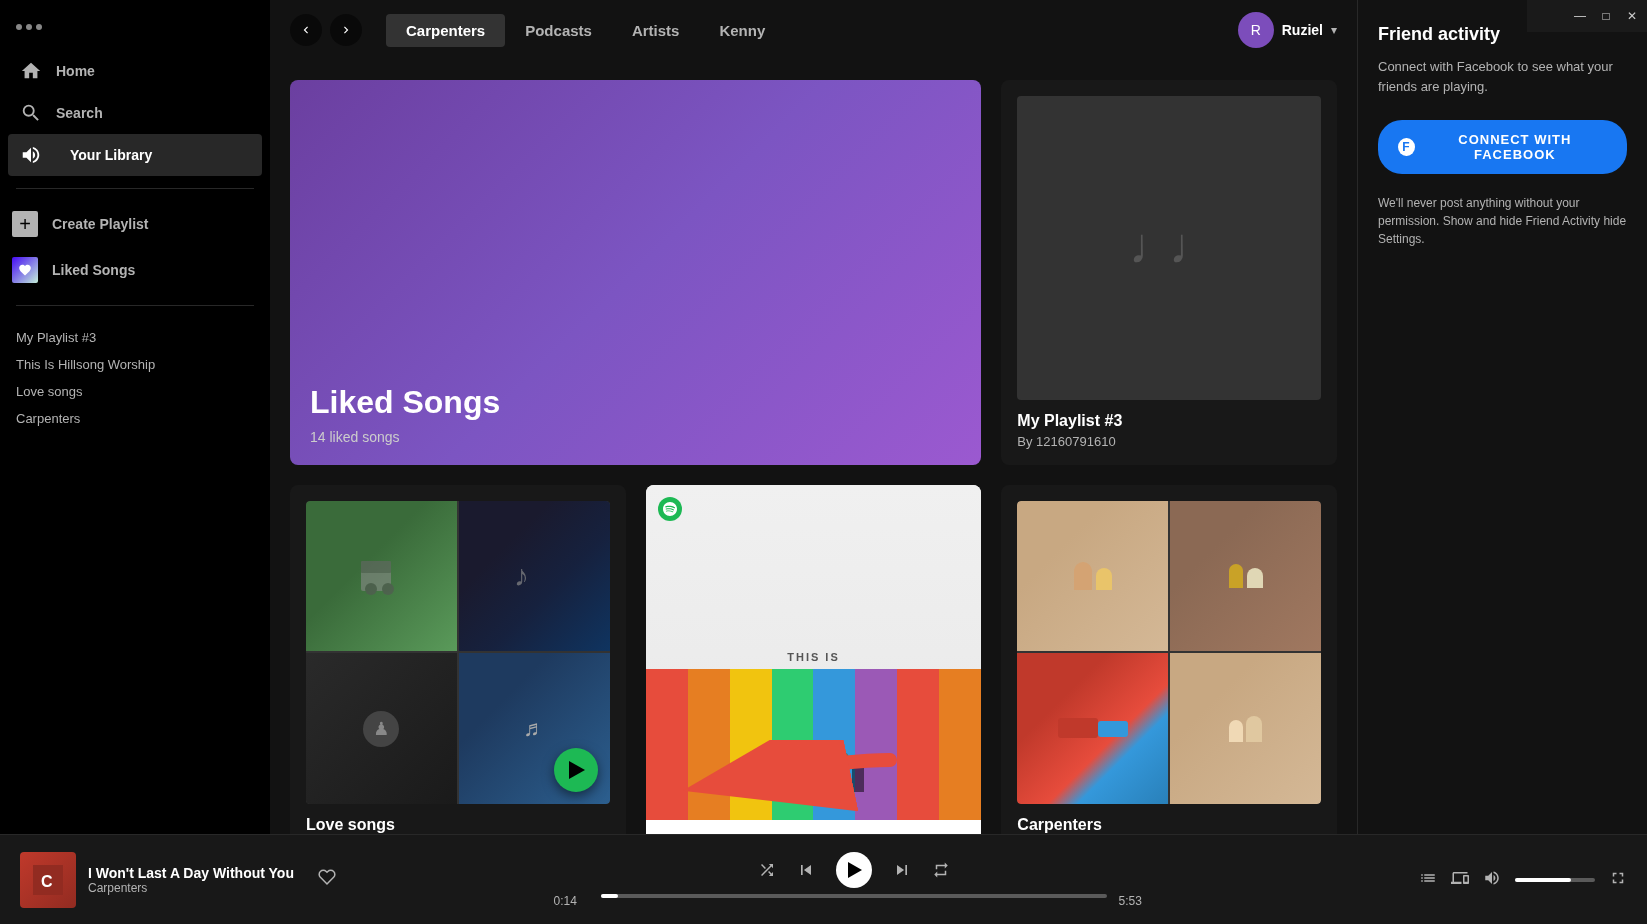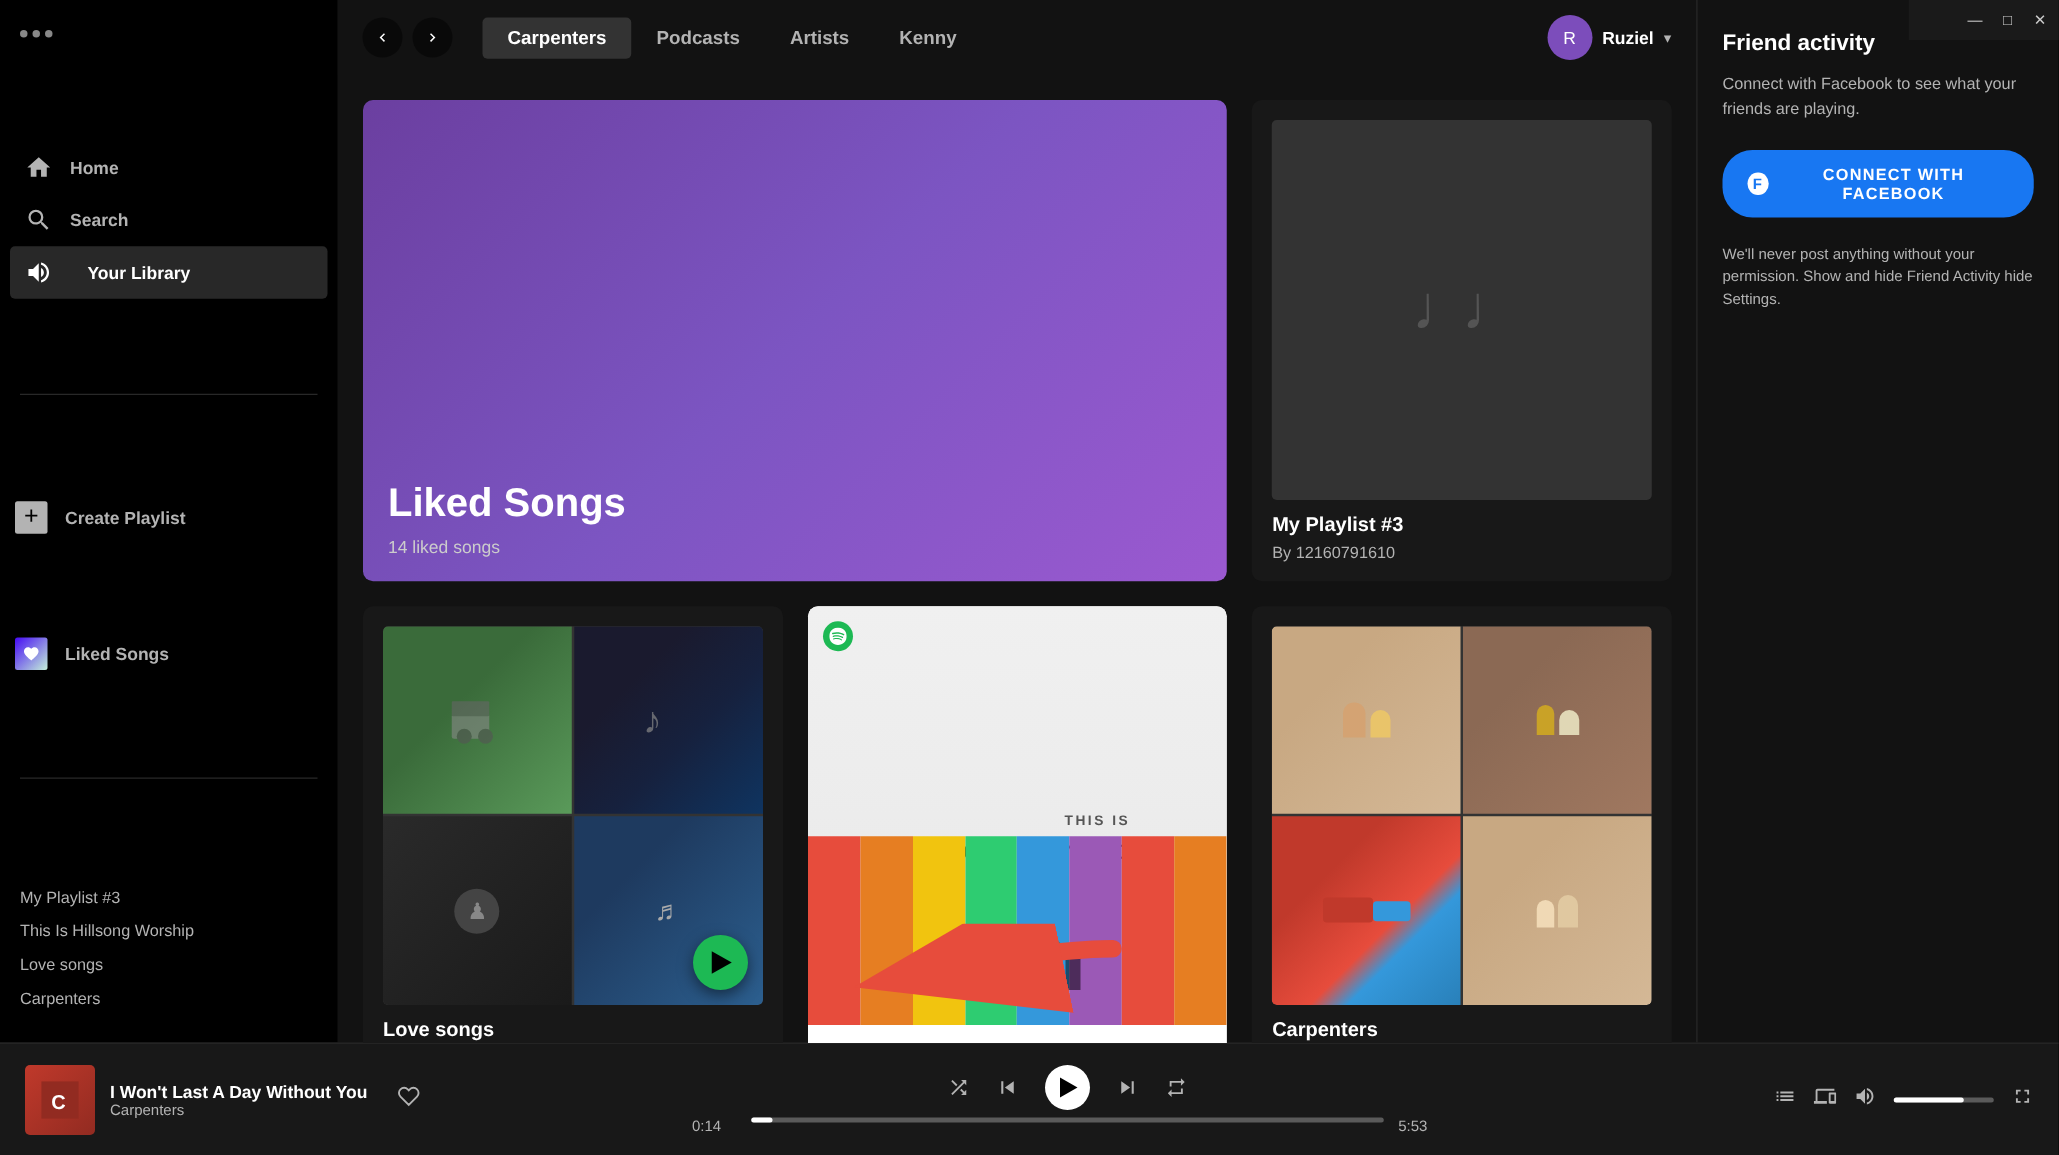--- a/index.html
+++ b/index.html
@@ -48,21 +48,20 @@
     }
 
     
     .sidebar {
       width: 270px;
       background: #000;
       display: flex;
       flex-direction: column;
       padding: 16px 0;
       flex-shrink: 0;
-      justify-content: space-between;
     }
     .sidebar-dots {
       padding: 8px 16px 20px 16px;
       display: flex;
       gap: 4px;
     }
     .sidebar-dot {
       width: 6px;
       height: 6px;
       background: #888;
@@ -768,21 +767,21 @@
         </div>
 
         <div class="hillsong-card">
           <div class="hillsong-img">
 
             <div style="position:absolute;top:12px;left:12px;width:24px;height:24px;border-radius:50%;background:#1db954;display:flex;align-items:center;justify-content:center;">
               <svg width="14" height="14" viewBox="0 0 24 24" fill="#fff">
                   <path d="M12 0C5.4 0 0 5.4 0 12s5.4 12 12 12 12-5.4 12-12S18.66 0 12 0zm5.521 17.34c-.24.359-.66.48-1.021.24-2.82-1.74-6.36-2.101-10.561-1.141-.418.122-.779-.179-.899-.539-.12-.421.18-.78.54-.9 4.56-1.021 8.52-.6 11.64 1.32.42.18.479.659.301 1.02zm1.44-3.3c-.301.42-.841.6-1.262.3-3.239-1.98-8.159-2.58-11.939-1.38-.479.12-1.02-.12-1.14-.6-.12-.48.12-1.021.6-1.141C9.6 9.9 15 10.561 18.72 12.84c.361.181.54.78.241 1.2zm.12-3.36C15.24 8.4 8.82 8.16 5.16 9.301c-.6.179-1.2-.181-1.38-.721-.18-.601.18-1.2.72-1.381 4.26-1.26 11.28-1.02 15.721 1.621.539.3.719 1.02.419 1.56-.299.421-1.02.599-1.559.3z"></path>
                 </svg>
             </div>
-            <div style="text-align:right;padding-top:40px;">
+            <div style="text-align:center;padding-top:40px;">
               <div style="font-size:11px;color:#555;letter-spacing:2px;text-transform:uppercase;font-weight:600;">THIS IS</div>
               <div style="font-size:22px;font-weight:800;color:#000;margin-top:4px;">Hillsong Worship</div>
             </div>
 
             <div class="hillsong-stripes">
               <div class="stripe" style="background:#e74c3c;"></div>
               <div class="stripe" style="background:#e67e22;"></div>
               <div class="stripe" style="background:#f1c40f;"></div>
               <div class="stripe" style="background:#2ecc71;"></div>
               <div class="stripe" style="background:#3498db;"></div>

